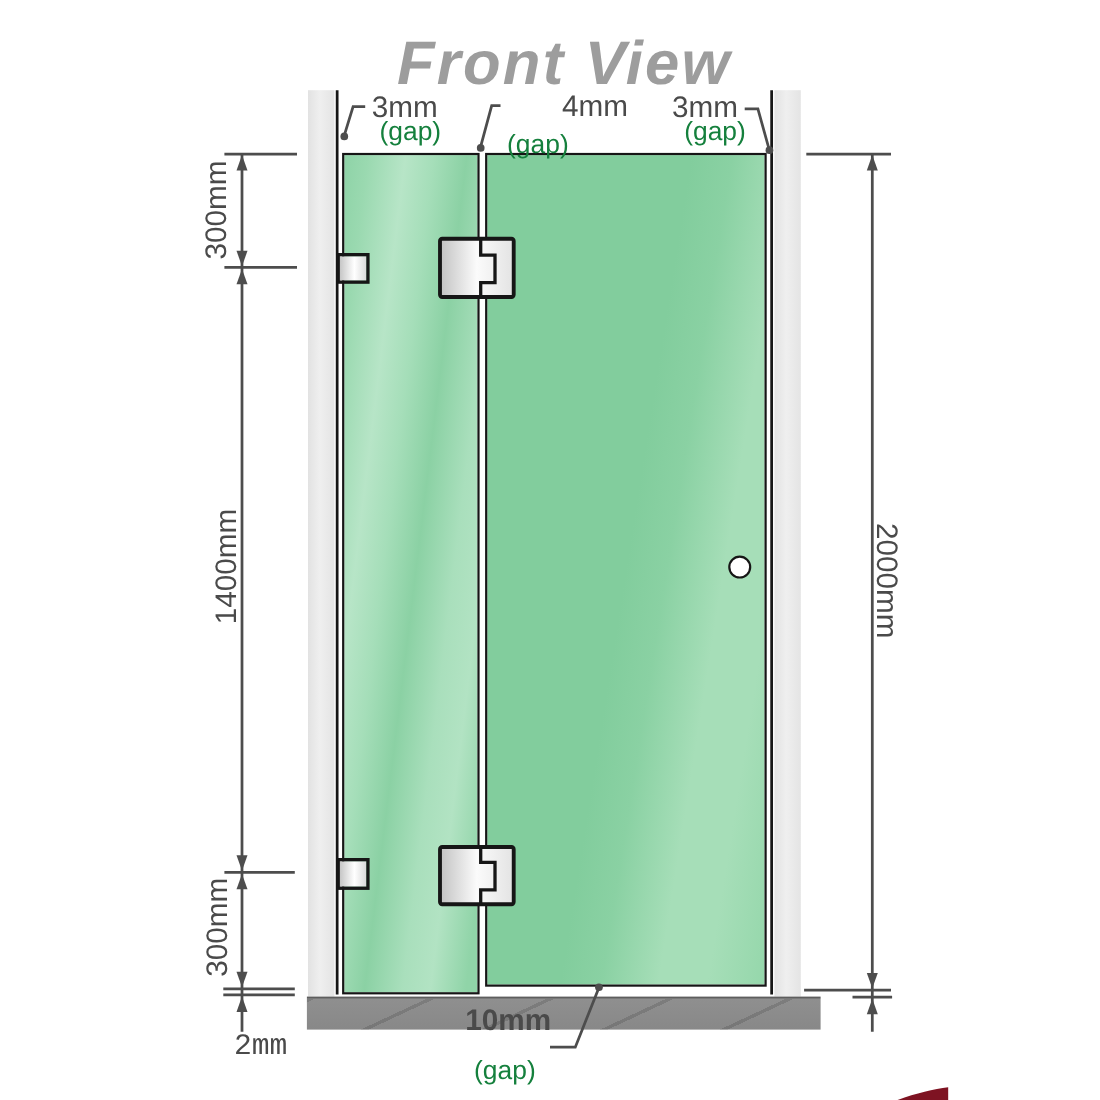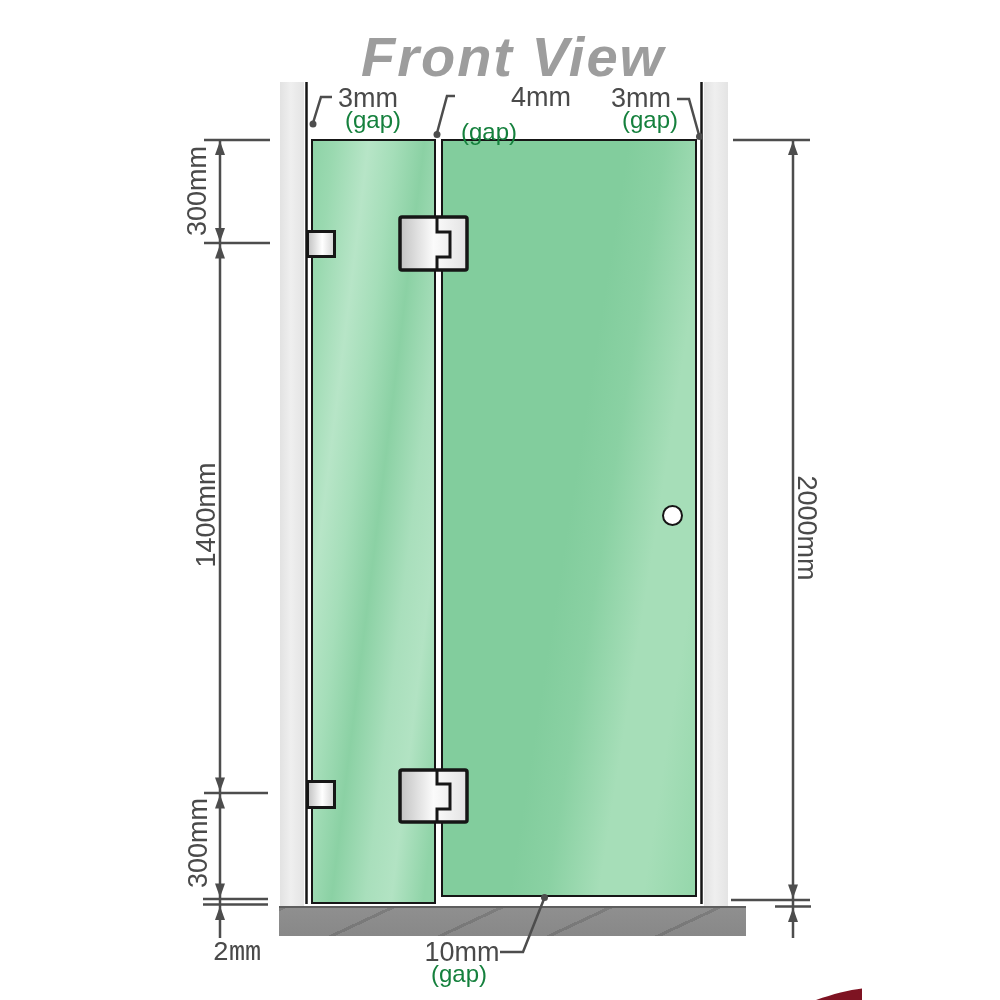--- a/index.html
+++ b/index.html
@@ -157,16 +157,16 @@
   <div class="abs dim-label" style="left:641px;top:98px;">3mm</div>
   <div class="abs gap-label" style="left:650px;top:120px;">(gap)</div>
 
   <div class="abs dim-label rot-ccw" style="left:197px;top:191px;">300mm</div>
   <div class="abs dim-label rot-ccw" style="left:206px;top:515px;">1400mm</div>
   <div class="abs dim-label rot-ccw" style="left:198px;top:843px;">300mm</div>
 
   <div class="abs dim-label rot-cw" style="left:806px;top:528px;">2000mm</div>
 
   <div class="abs dim-label" style="left:237px;top:953px;font-family:Liberation Mono, monospace;">2mm</div>
-  <div class="abs dim-label" style="left:462px;top:952px;">10mm</div>
+  <div class="abs dim-label" style="left:462px;top:928px;font-weight:bold;">10mm</div>
   <div class="abs gap-label" style="left:459px;top:974px;">(gap)</div>
 
 </div>
 
 </body></html>

